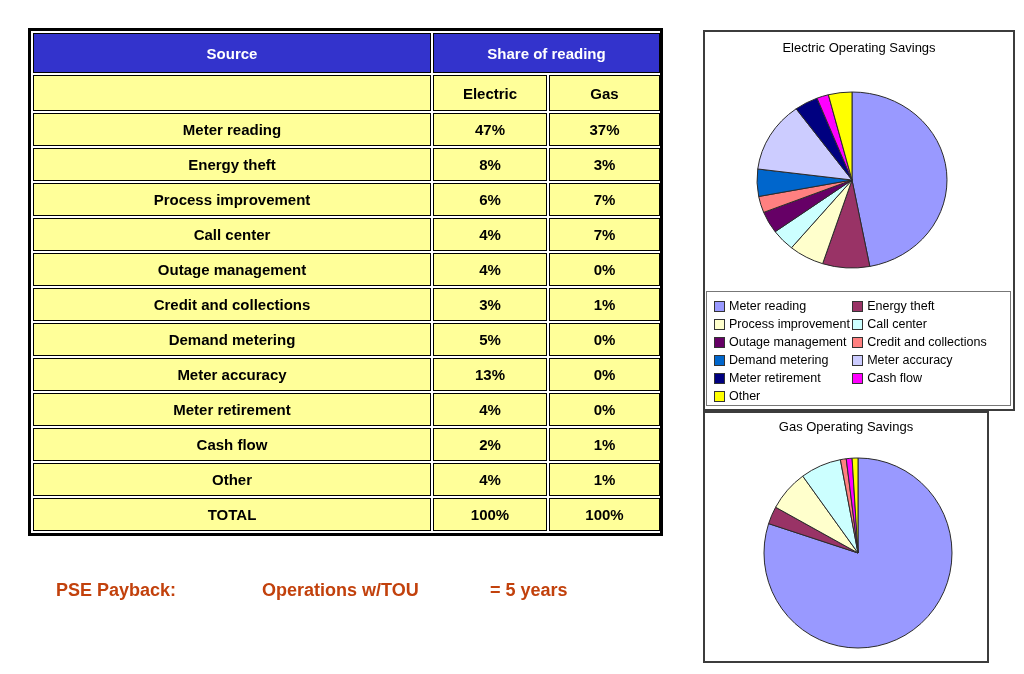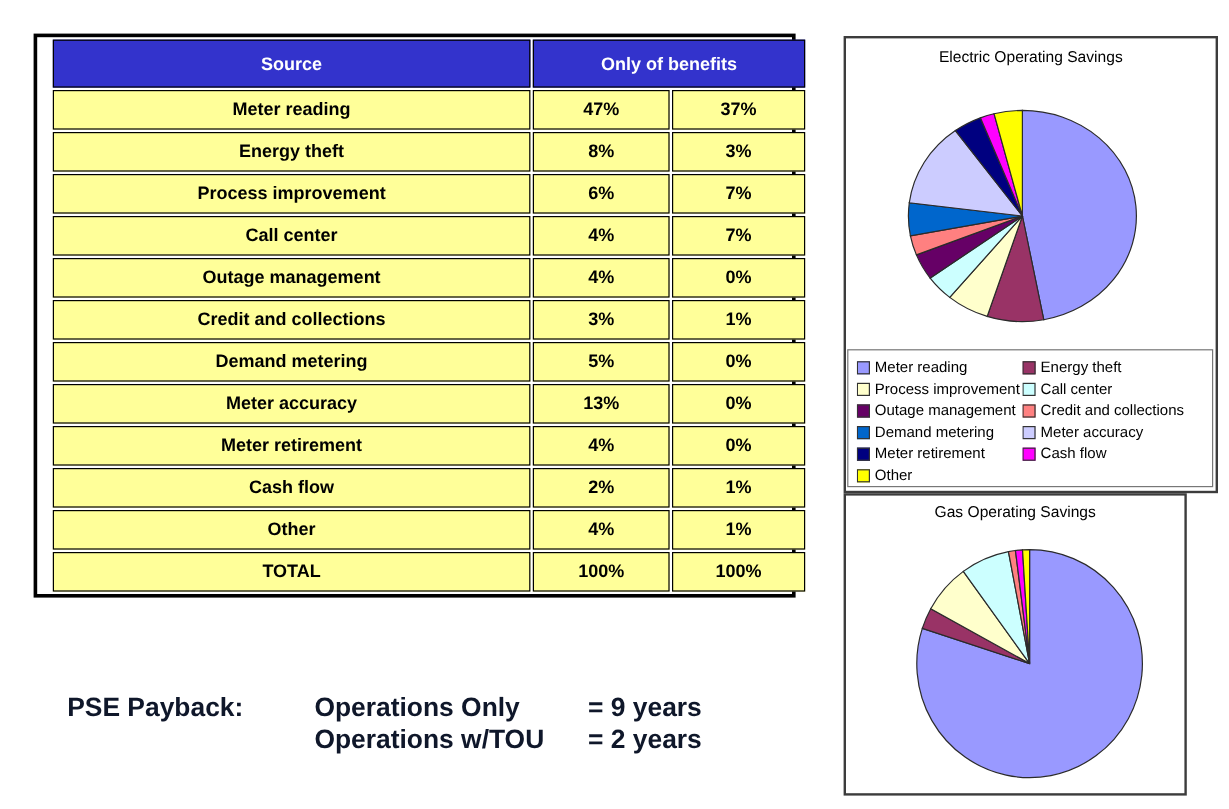--- a/index.html
+++ b/index.html
@@ -1,32 +1,32 @@
 <!DOCTYPE html>
 <html style="--header-bg: #3333CC; --header-text: #FFFFFF; --cell-bg: #FFFF99;"><head>
 <meta charset="utf-8">
 <style>
   html,body{margin:0;padding:0;}
   body{font-family:"Liberation Sans","DejaVu Sans",sans-serif;background:#ffffff;}
   #page{position:relative;width:1024px;height:674px;background:#ffffff;overflow:hidden;}
 
   
-  .table-wrap{position:absolute;left:28px;top:28px;width:635px;border:3px solid #000;background:#fff;box-sizing:border-box;padding-left:11px;}
+  .table-wrap{position:absolute;left:28px;top:28px;width:635px;border:3px solid #000;background:#fff;box-sizing:border-box;}
   table.benefits{width:100%;border-collapse:separate;border-spacing:2px;table-layout:fixed;}
   table.benefits th,table.benefits td{
     border:1px solid #000;background:var(--cell-bg,#FFFF99);
     font-weight:bold;font-size:15px;color:#000;text-align:center;padding:0;
     overflow:hidden;white-space:nowrap;
   }
   table.benefits tr.head th{background:var(--header-bg,#3333CC);color:var(--header-text,#fff);height:38px;font-size:15px;}
   table.benefits tr.subhead td{height:34px;}
   table.benefits tr.datarow td{height:31px;}
 
   
-  .payback{position:absolute;left:56px;top:577px;display:flex;font-weight:bold;font-size:22px;color:#0f172a;line-height:26px;}
+  .payback{position:absolute;left:56px;top:577px;display:flex;font-weight:bold;font-size:18px;color:#c2410c;line-height:26px;}
   .payback-label{width:206px;}
   .payback-line{display:flex;}
   .payback-name{width:228px;}
 
   
   .panel{position:absolute;border:2px solid #3c3c3c;background:#fff;box-sizing:border-box;}
   #panel-electric{left:703px;top:30px;width:312px;height:381px;}
   #panel-gas{left:703px;top:411px;width:286px;height:252px;}
   .panel-title{text-align:center;font-weight:normal;font-size:13px;color:#000;position:relative;z-index:2;}
   #panel-electric .panel-title{margin-top:8px;}
@@ -48,21 +48,26 @@
   <div class="table-wrap">
     <table class="benefits">
       <colgroup>
           <col style="width:398px">
           <col style="width:114px">
           <col style="width:111px">
         </colgroup>
       <tbody id="benefits-body">
         <tr class="head">
           <th>Source</th>
-          <th colspan="2">Only of benefits</th>
+          <th colspan="2">Share of reading</th>
+        </tr>
+        <tr class="subhead">
+          <td></td>
+          <td>Electric</td>
+          <td>Gas</td>
         </tr>
 
       <tr class="datarow">
             <td>Meter reading</td>
             <td>47%</td>
             <td>37%</td>
           </tr>
           <tr class="datarow">
             <td>Energy theft</td>
             <td>8%</td>
@@ -119,26 +124,22 @@
             <td>100%</td>
           </tr>
         </tbody>
     </table>
   </div>
 
   <div class="payback">
     <div class="payback-label">PSE Payback:</div>
     <div class="payback-lines" id="payback-lines">
         <div class="payback-line">
-          <span class="payback-name">Operations Only</span>
-          <span>= 9 years</span>
-        </div>
-        <div class="payback-line">
           <span class="payback-name">Operations w/TOU</span>
-          <span>= 2 years</span>
+          <span>= 5 years</span>
         </div>
       </div>
   </div>
 
   <div class="panel" id="panel-electric">
     <div class="panel-title">Electric Operating Savings</div>
     <svg class="pie-svg" id="pie-electric" width="308" height="377" viewBox="0 0 308 377">
         <path d="M 147.0 148.0 L 147.00 60.00 A 95 88 0 0 1 164.80 234.44 Z" fill="#9999FF" stroke="#2b2b2b" stroke-width="1"></path>
         <path d="M 147.0 148.0 L 164.80 234.44 A 95 88 0 0 1 117.64 231.69 Z" fill="#993366" stroke="#2b2b2b" stroke-width="1"></path>
         <path d="M 147.0 148.0 L 117.64 231.69 A 95 88 0 0 1 86.44 215.81 Z" fill="#FFFFCC" stroke="#2b2b2b" stroke-width="1"></path>

